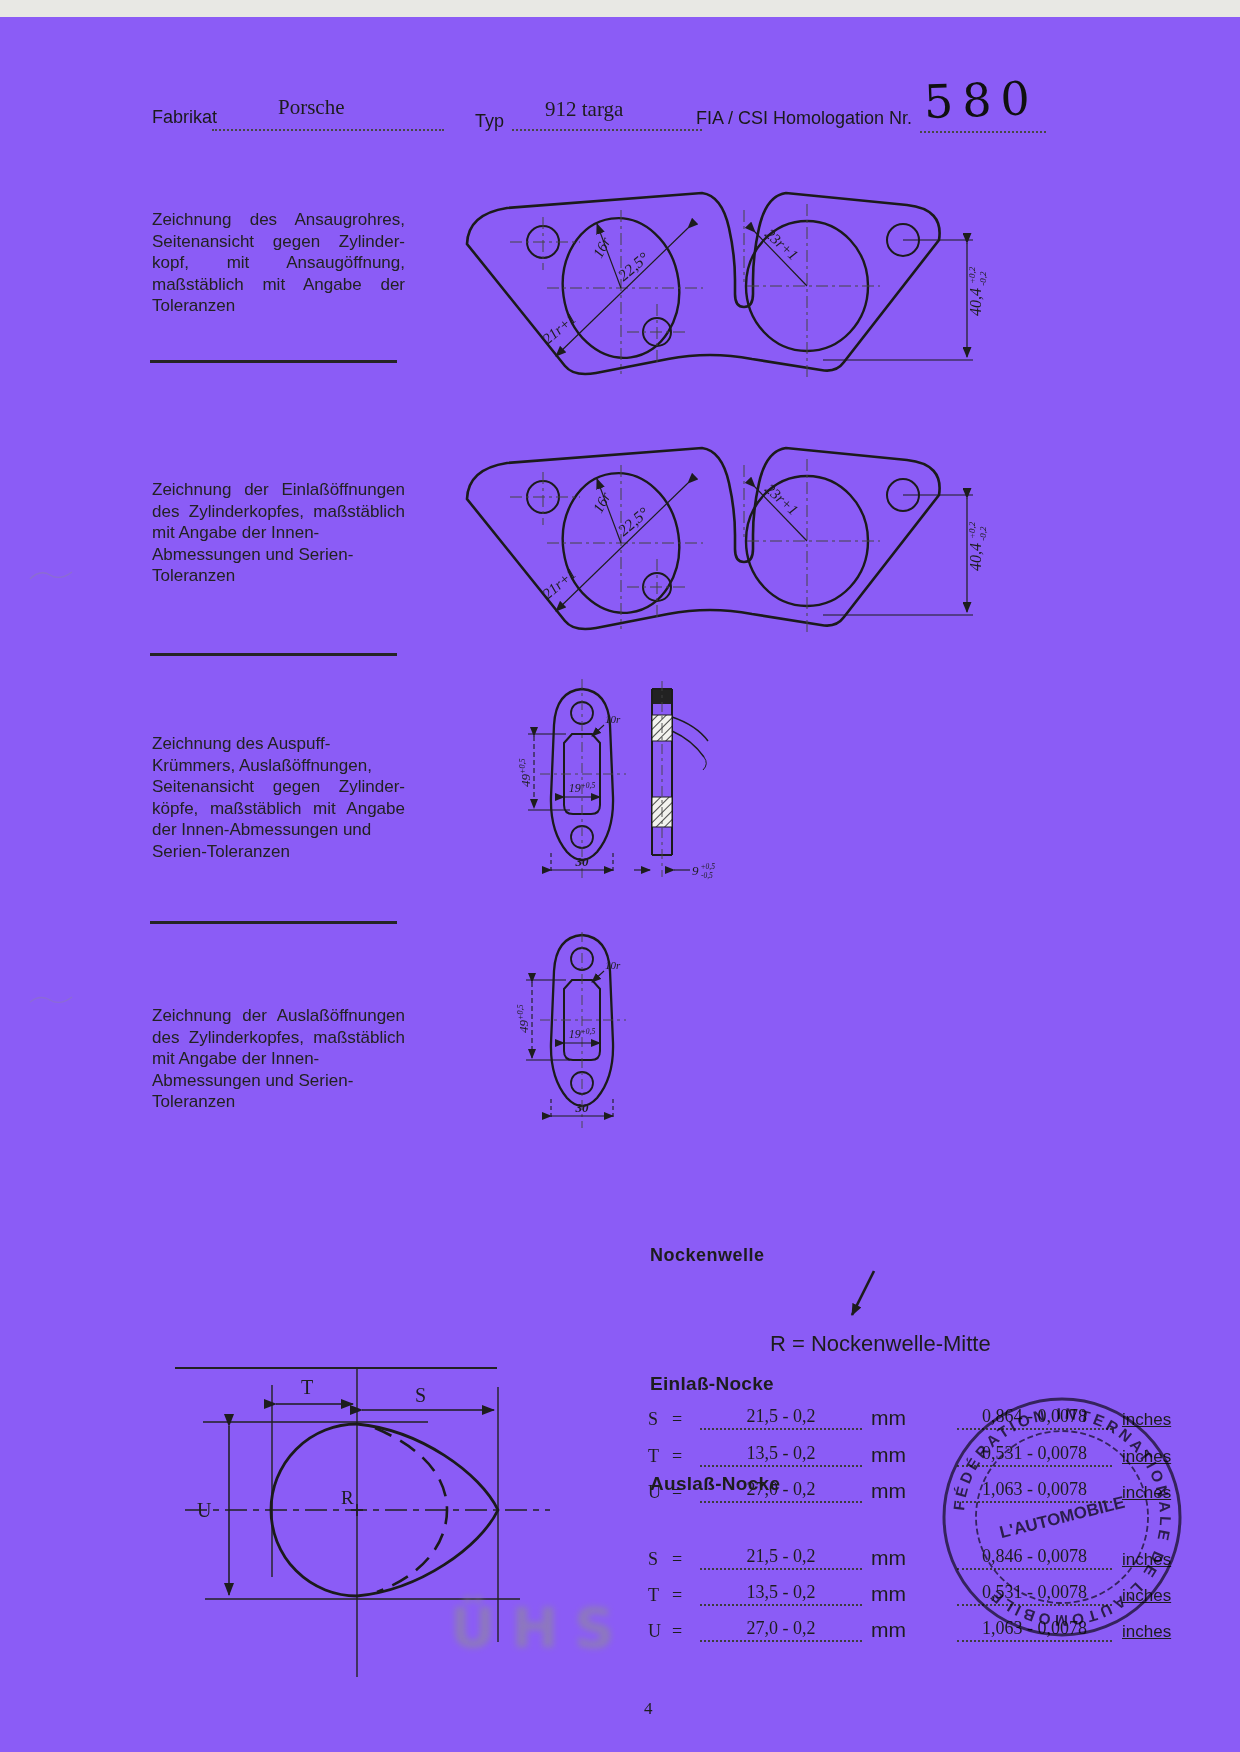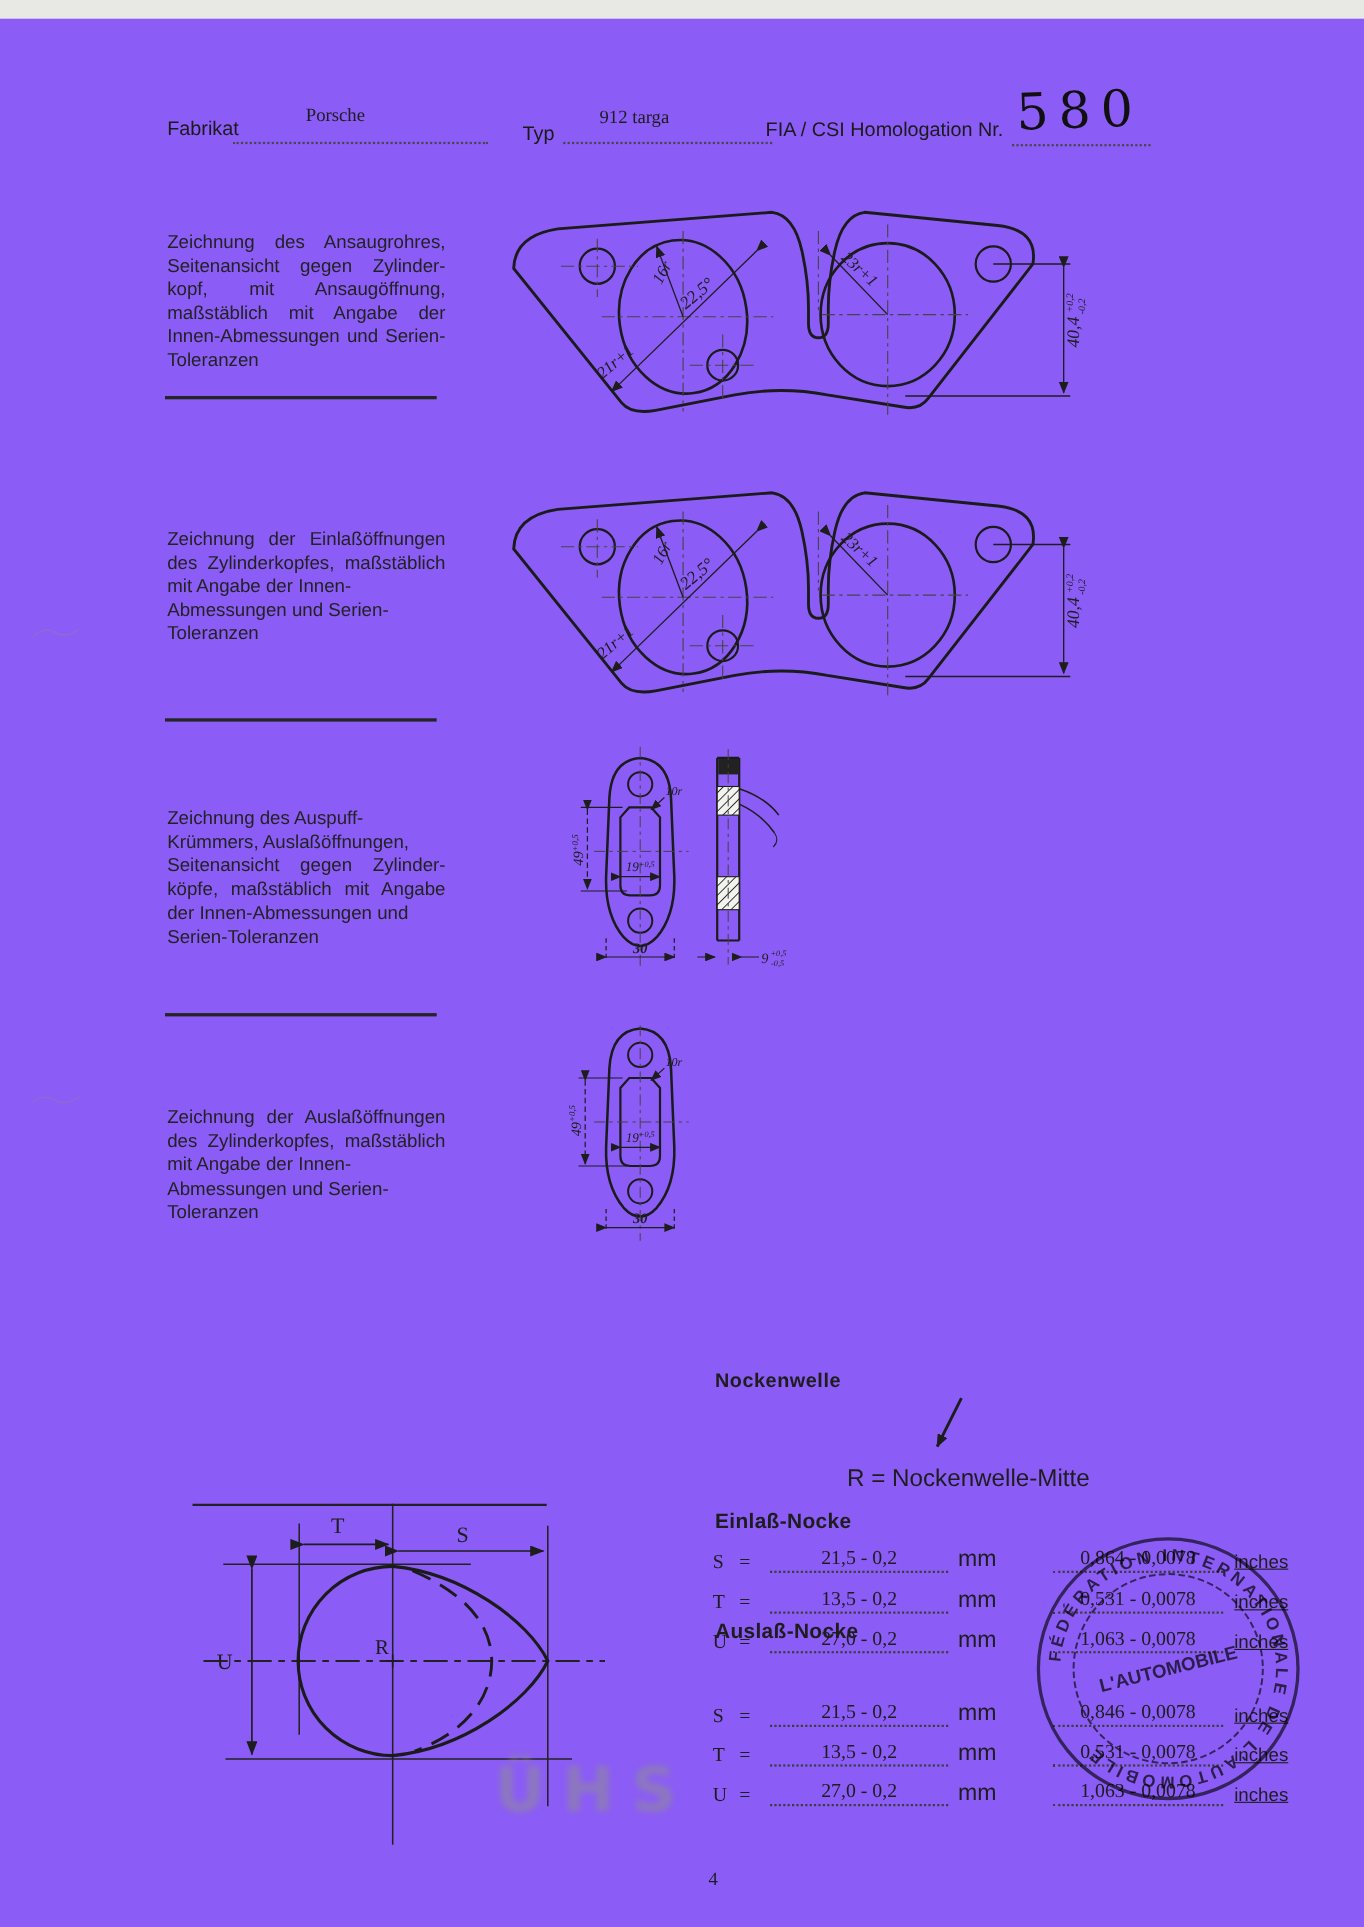--- a/index.html
+++ b/index.html
@@ -4,21 +4,21 @@
 <style>
   html,body{margin:0;padding:0;background:#e8e8e4;}
   .page{
     position:relative;width:1240px;height:1752px;margin:17px auto;
     background:#8b5cf6;overflow:hidden;
     font-family:"Liberation Sans",sans-serif;color:#1d1d1d;
   }
   .abs{position:absolute;}
   
   .hlabel{font-size:18px;color:#1a1a1a;}
-  .hvalue{font-size:17px;font-family:"Liberation Serif",serif;}
+  .hvalue{font-size:21px;font-family:"Liberation Serif",serif;}
   .hline{border-bottom:2px dotted #474747;}
   .homonr{
     font-family:"DejaVu Serif",serif;font-size:46px;letter-spacing:9px;
     transform:rotate(-2deg);color:#101010;
   }
   
   .tblock{width:253px;font-size:17px;line-height:21.6px;color:#222;}
   .tl{white-space:nowrap;}
   .just{white-space:normal;text-align:justify;text-align-last:justify;}
   .divider{height:3px;background:#252525;width:247px;}
@@ -62,21 +62,20 @@
 
   <div class="abs hlabel" style="left:696px;top:91px;">FIA / CSI Homologation Nr.</div>
   <div class="abs homonr" style="left:924px;top:56px;">580</div>
   <div class="abs hline" style="left:920px;top:98px;width:126px;height:16px;"></div>
 
   <div class="abs tblock" style="left:152px;top:192px;">
     <div class="tl just">Zeichnung des Ansaugrohres,</div>
     <div class="tl just">Seitenansicht gegen Zylinder-</div>
     <div class="tl just">kopf, mit Ansaugöffnung,</div>
     <div class="tl just">maßstäblich mit Angabe der</div>
-    <div class="tl just">Innen-Abmessungen und Serien-</div>
     <div class="tl">Toleranzen</div>
   </div>
 
   <div class="abs divider" style="left:150px;top:343px;"></div>
 
   <div class="abs tblock" style="left:152px;top:462px;">
     <div class="tl just">Zeichnung der Einlaßöffnungen</div>
     <div class="tl just">des Zylinderkopfes, maßstäblich</div>
     <div class="tl">mit Angabe der Innen-</div>
     <div class="tl">Abmessungen und Serien-</div>

